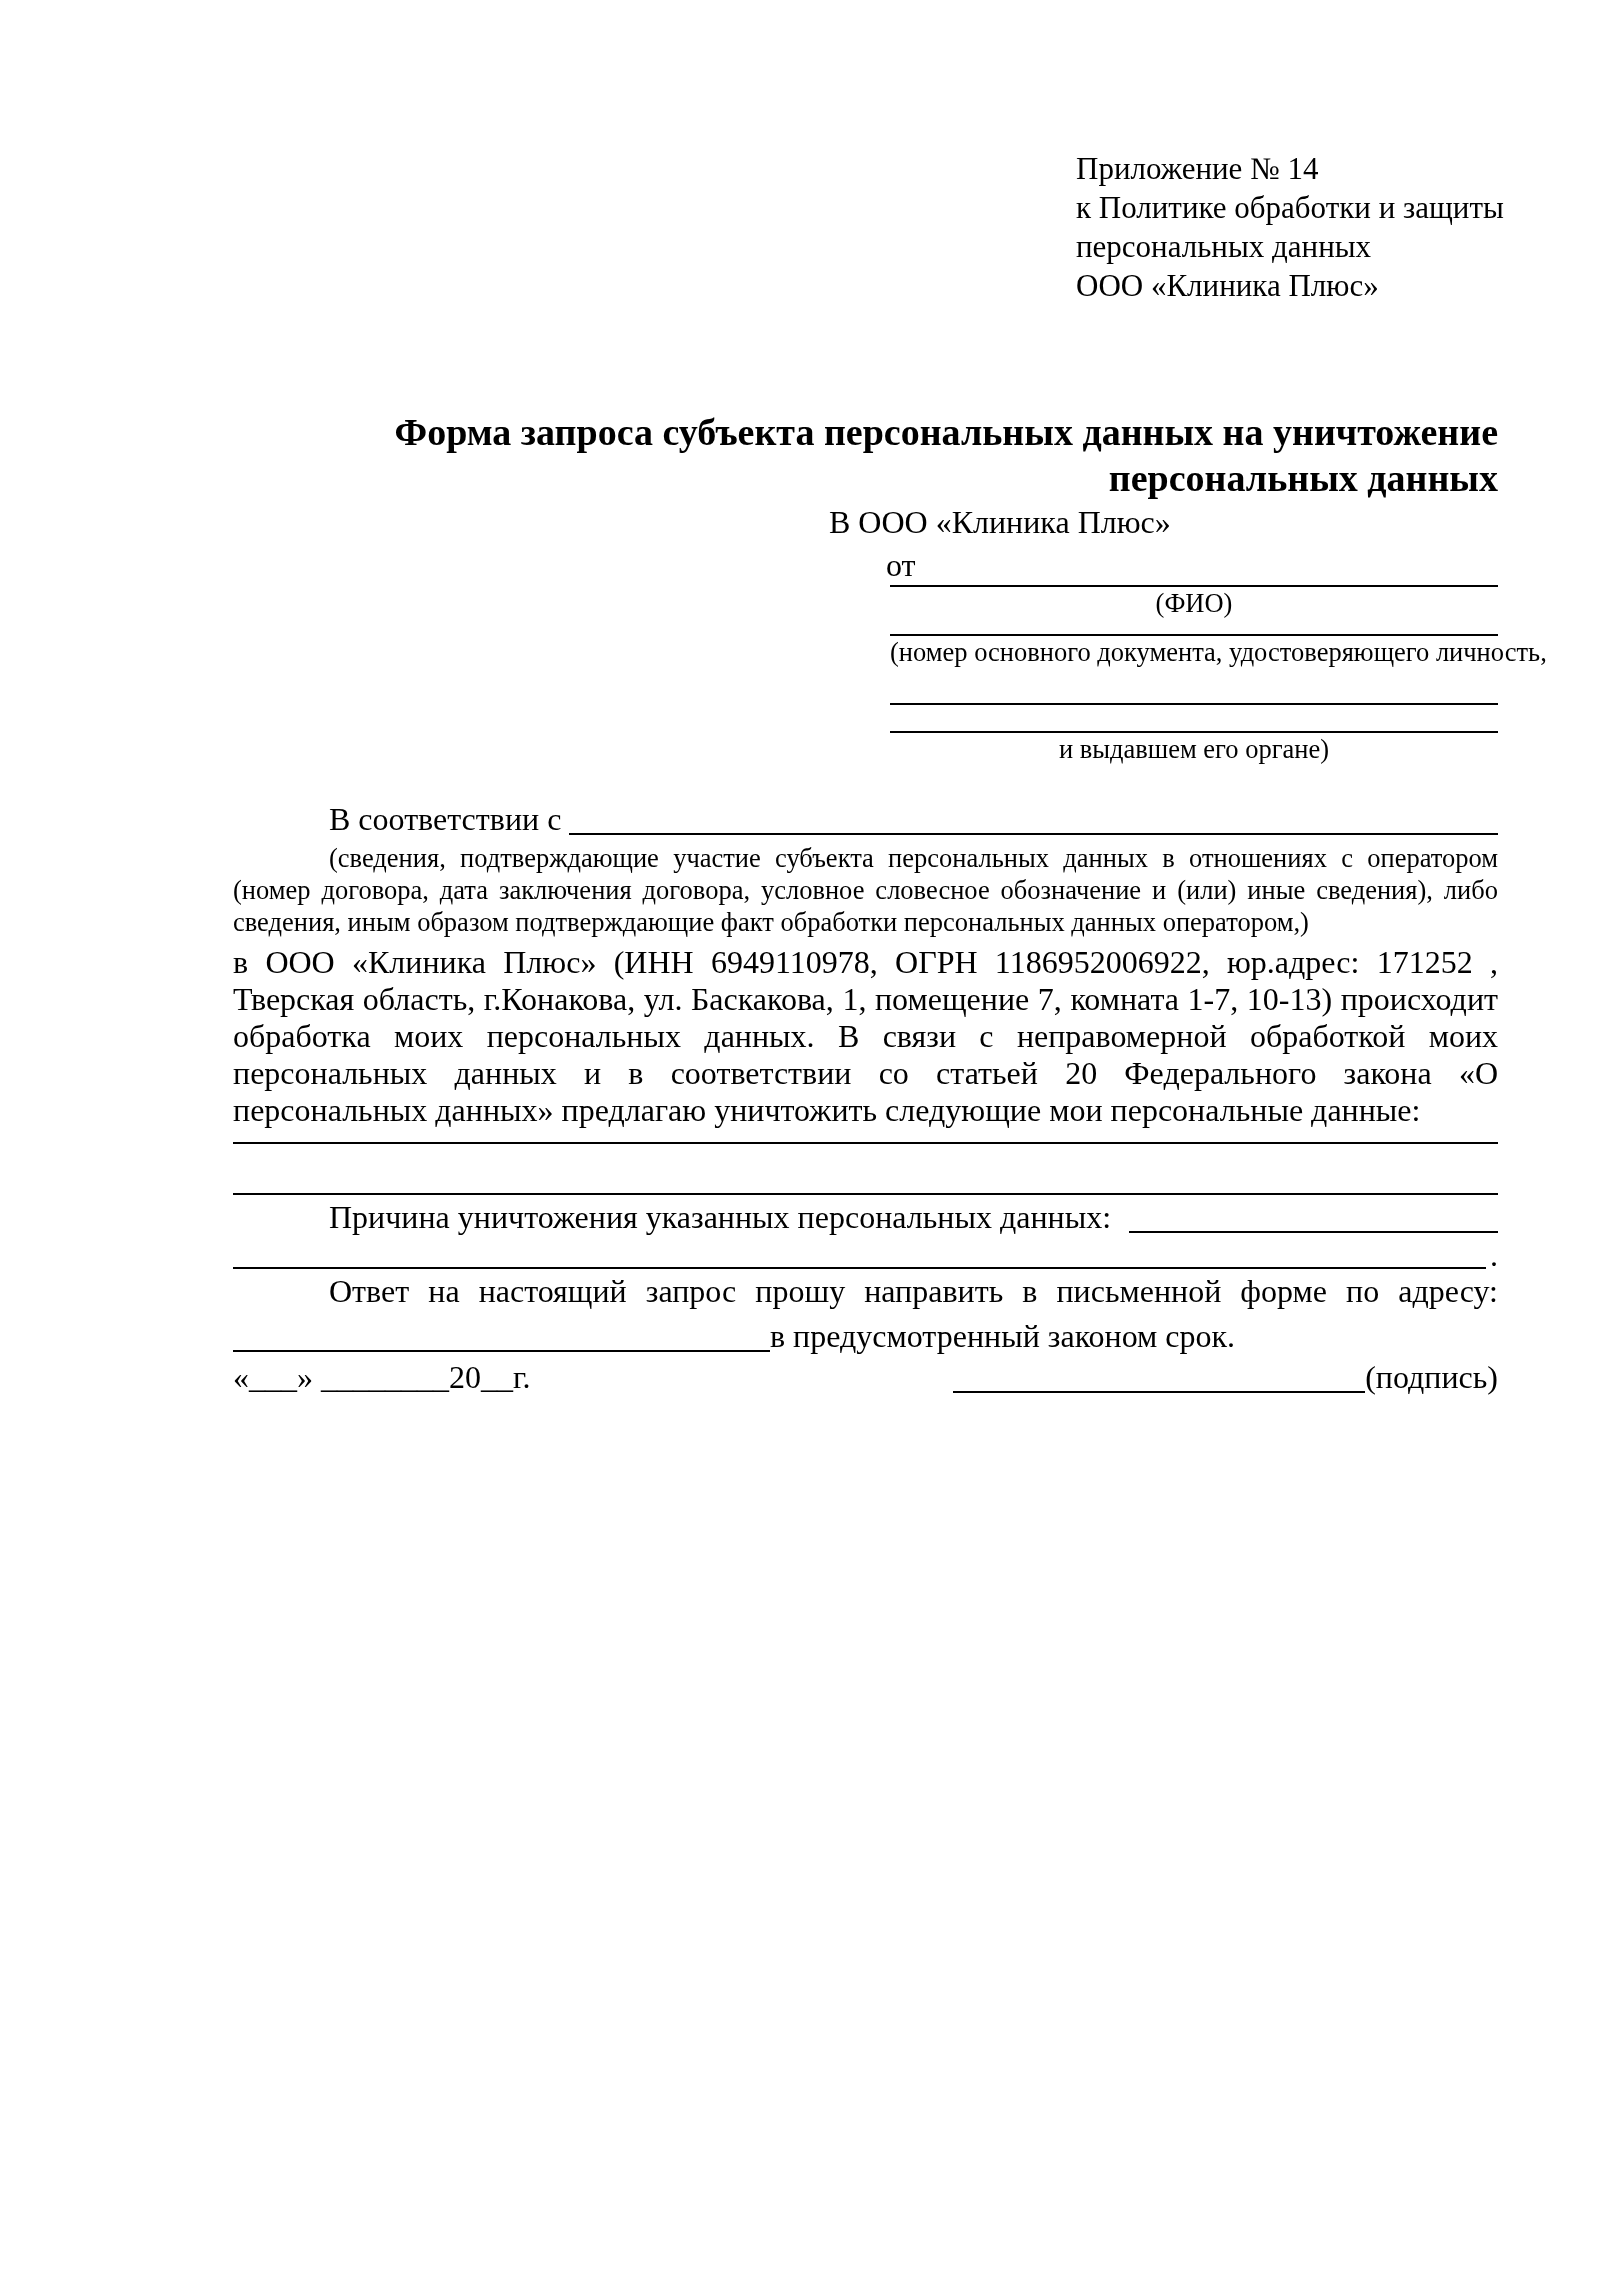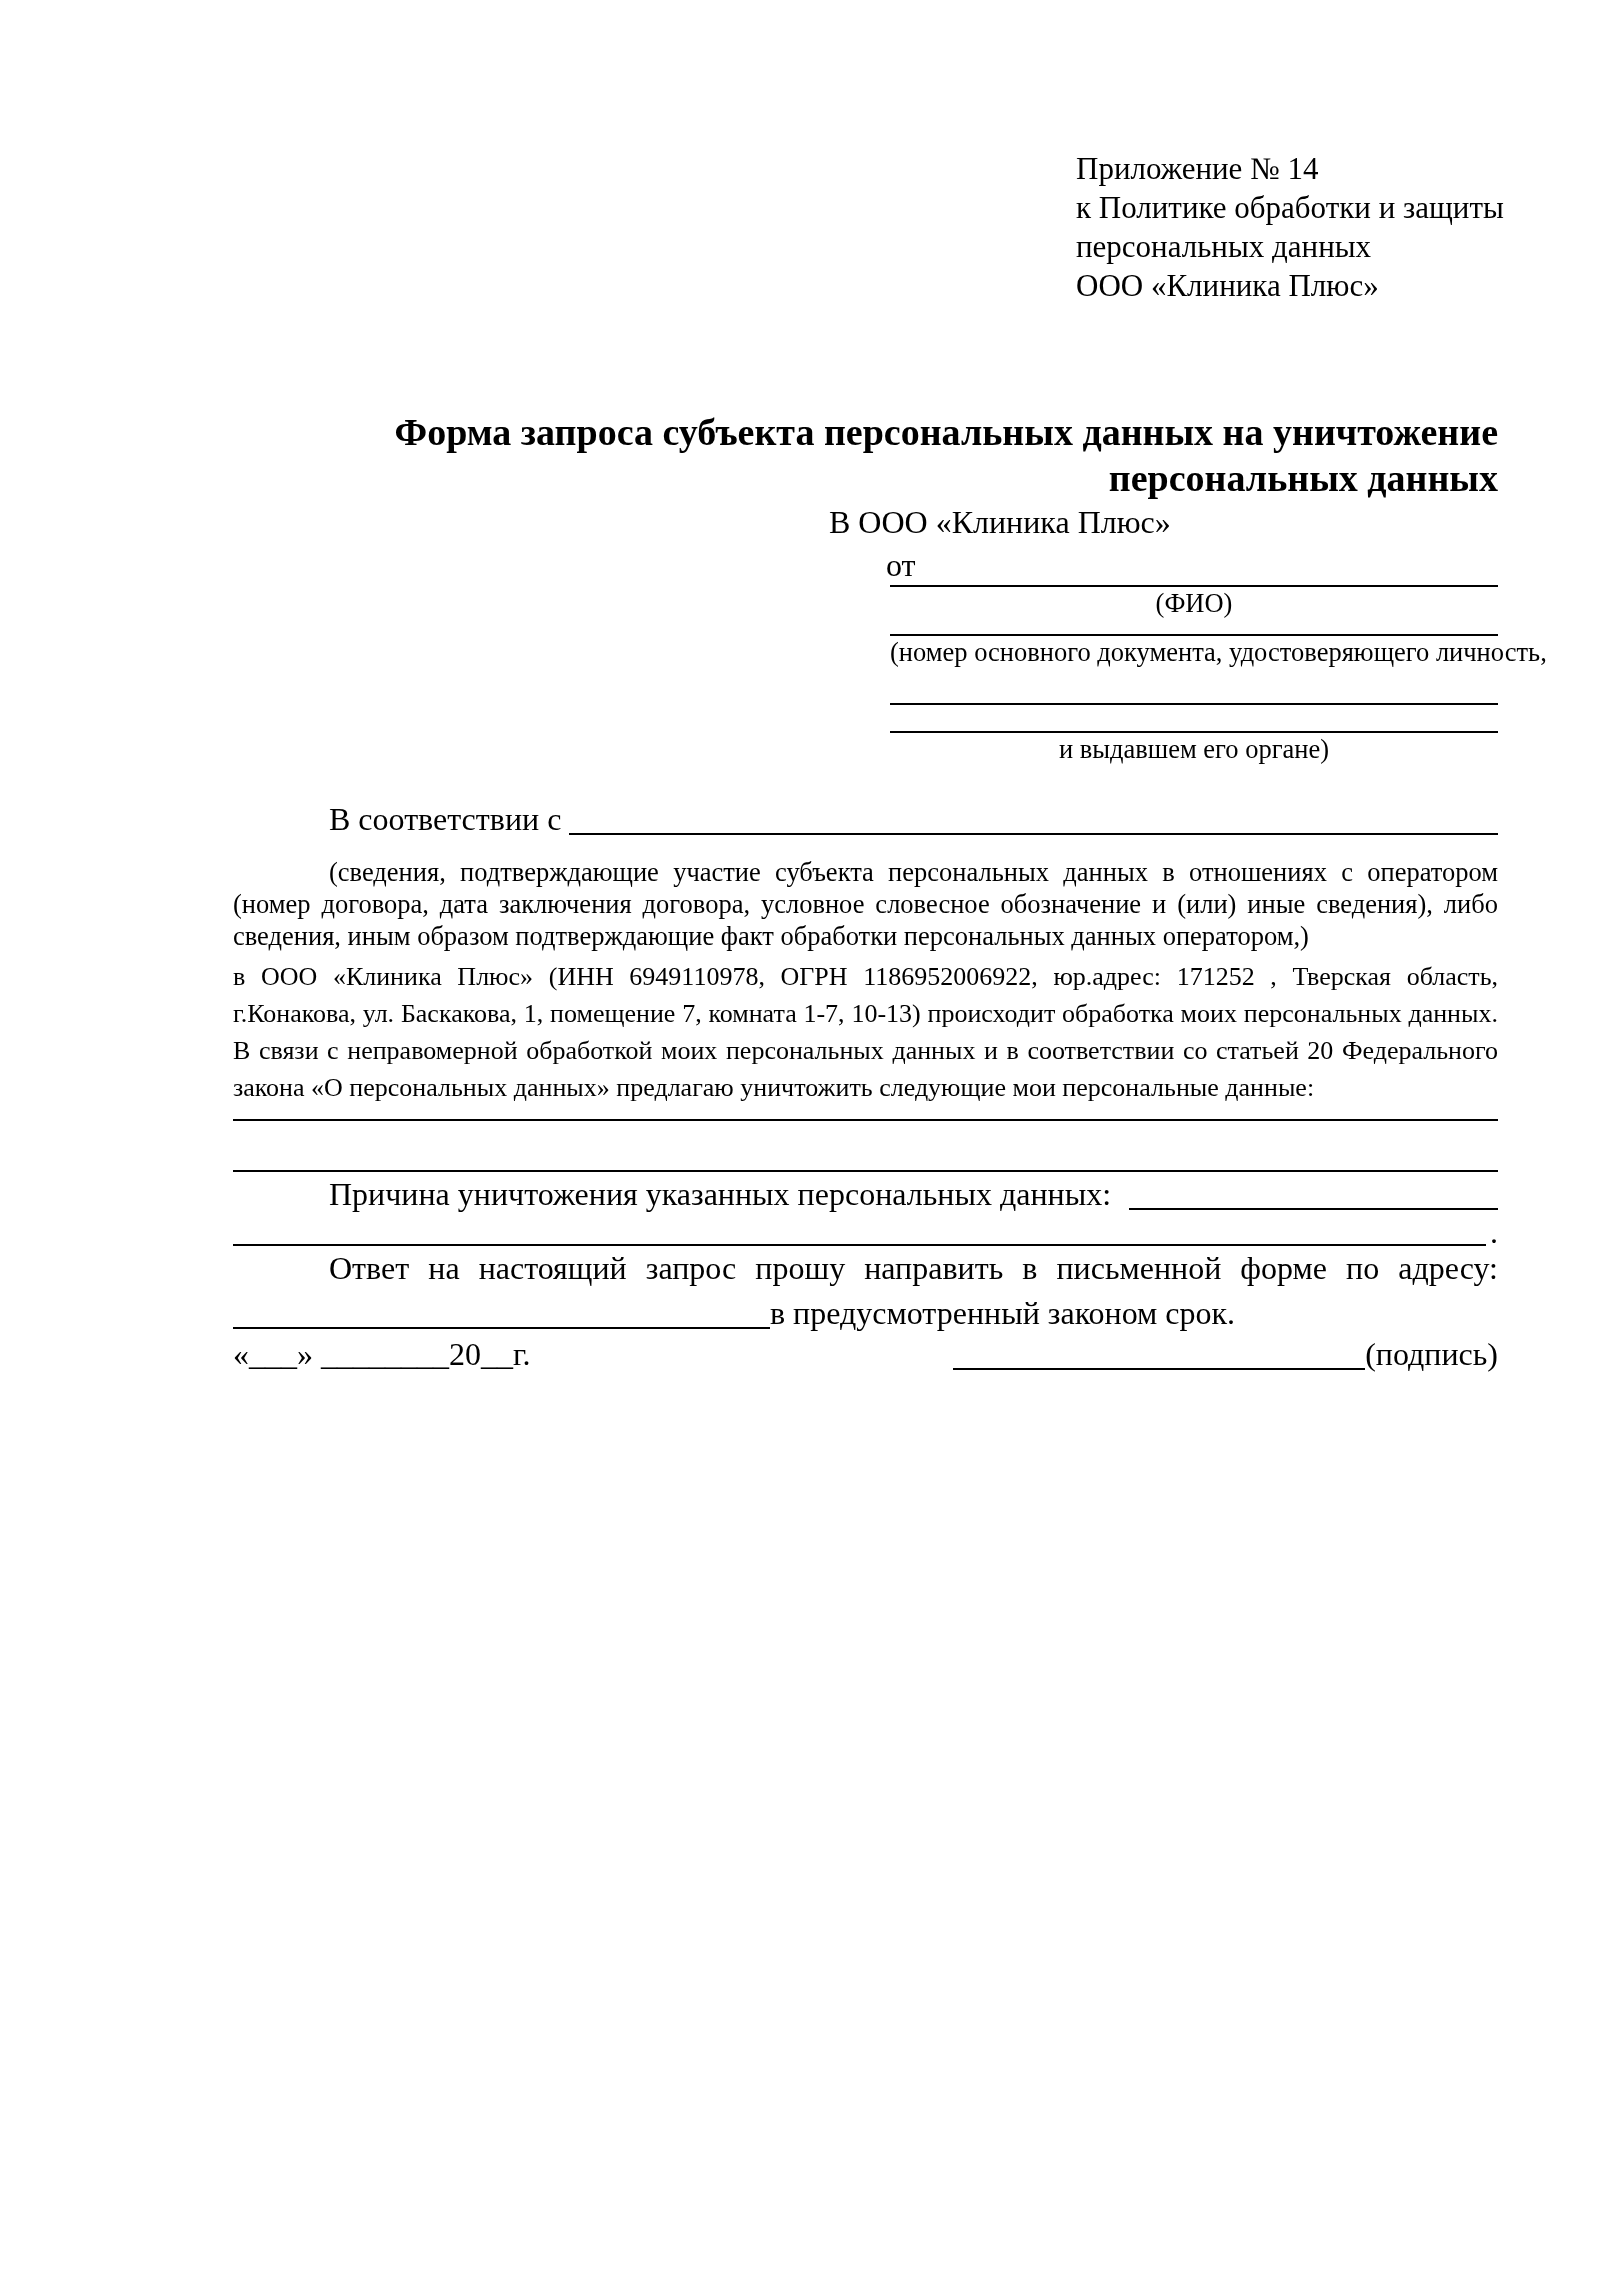--- a/index.html
+++ b/index.html
@@ -68,30 +68,30 @@
   .acc-row {
     display: flex;
     margin-top: 34px;
     padding-left: 96px;
     font-size: 32px;
     line-height: 41px;
   }
   .acc-row .lead { white-space: pre; }
 
   .footnote {
-    margin-top: 16px;
+    margin-top: 2px;
     font-size: 26.5px;
     line-height: 32px;
     text-align: justify;
     text-indent: 96px;
   }
 
   .body-par {
     margin-top: 5.9px;
-    font-size: 26px;
+    font-size: 32px;
     line-height: 37px;
     text-align: justify;
   }
 
   .blank-row { display: flex; }
   .blank-row .fill { margin-bottom: 0; }
   .blank-1 { height: 15.7px; }
   .blank-2 { height: 51px; }
   .period-row {
     display: flex;

